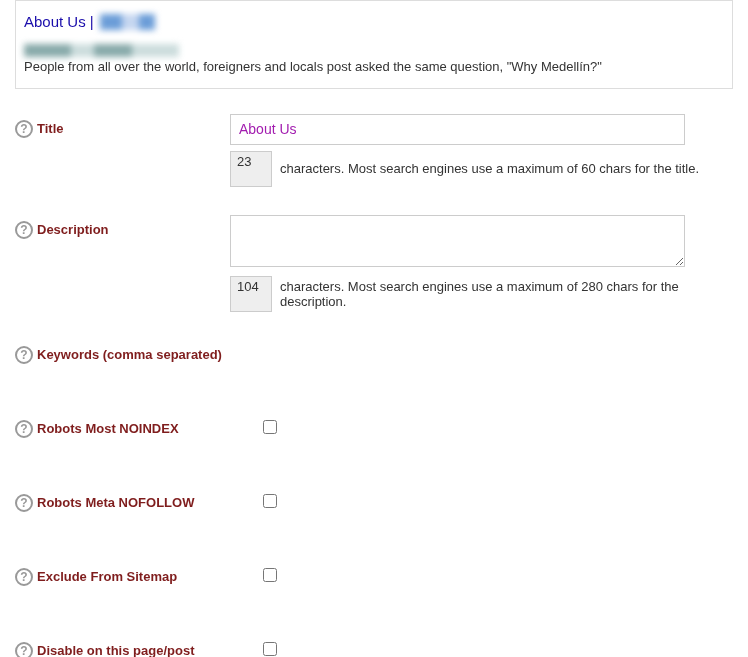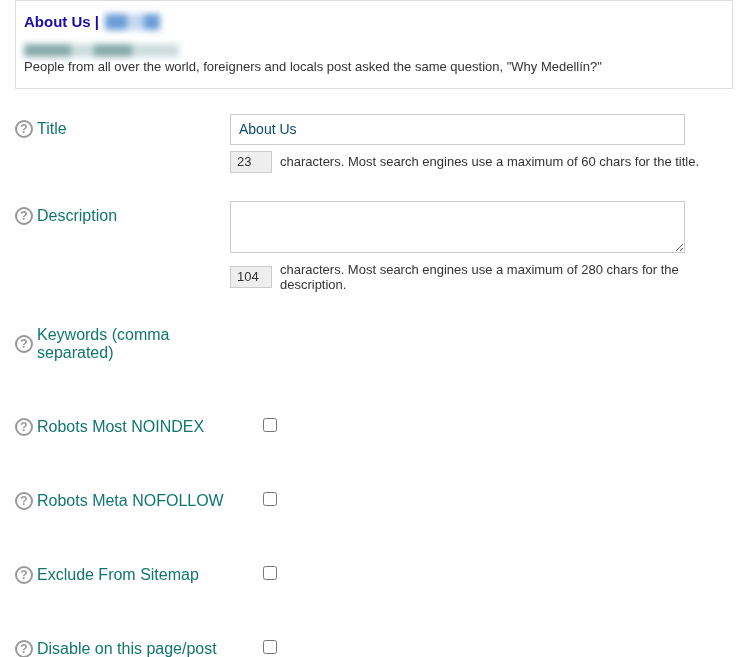--- a/index.html
+++ b/index.html
@@ -19,21 +19,21 @@
     }
     .preview-title-row {
       display: flex;
       align-items: center;
       gap: 6px;
       margin-bottom: 14px;
     }
     .preview-title {
       color: #1a0dab;
       font-size: 15px;
-      font-weight: bold;
+      font-weight: normal;
     }
     .preview-title-blur {
       width: 55px;
       height: 16px;
       filter: blur(3px);
       background: linear-gradient(90deg, #6b9dd8 0%, #6b9dd8 40%, #c5d6f0 40%, #c5d6f0 70%, #6b9dd8 70%, #6b9dd8 100%);
     }
     .preview-url-blur {
       width: 155px;
       height: 13px;
@@ -57,23 +57,23 @@
     }
     .label-col {
       width: 215px;
       display: flex;
       align-items: center;
       gap: 4px;
       padding-top: 6px;
       flex-shrink: 0;
     }
     .label-text {
-      font-size: 16px;
-      font-weight: normal;
-      color: #0f766e;
+      font-size: 13px;
+      font-weight: bold;
+      color: #7f1d1d;
     }
     .help-icon {
       width: 18px;
       height: 18px;
       border: 2px solid #999;
       border-radius: 50%;
       display: flex;
       align-items: center;
       justify-content: center;
       font-size: 12px;
@@ -85,21 +85,21 @@
     .field-col {
       flex: 1;
       max-width: 455px;
     }
     .text-input {
       width: 100%;
       height: 31px;
       border: 1px solid #ccc;
       padding: 6px 8px;
       font-size: 14px;
-      color: #0c4a6e;
+      color: #a21caf;
       font-family: inherit;
     }
     .text-input::placeholder {
       color: #d89b7e;
     }
     .textarea-input {
       width: 100%;
       height: 52px;
       border: 1px solid #ccc;
       padding: 6px 8px;
@@ -112,21 +112,21 @@
       display: flex;
       align-items: center;
       gap: 8px;
       padding: 0 0 0 230px;
       margin-bottom: 28px;
       font-size: 13px;
       color: #333;
     }
     .count-box {
       width: 42px;
-      height: 22px;
+      height: 36px;
       border: 1px solid #ccc;
       background: #eee;
       text-align: left;
       padding: 2px 6px;
       font-size: 13px;
       color: #333;
     }
     .checkbox-col {
       padding-left: 33px;
       padding-top: 6px;

